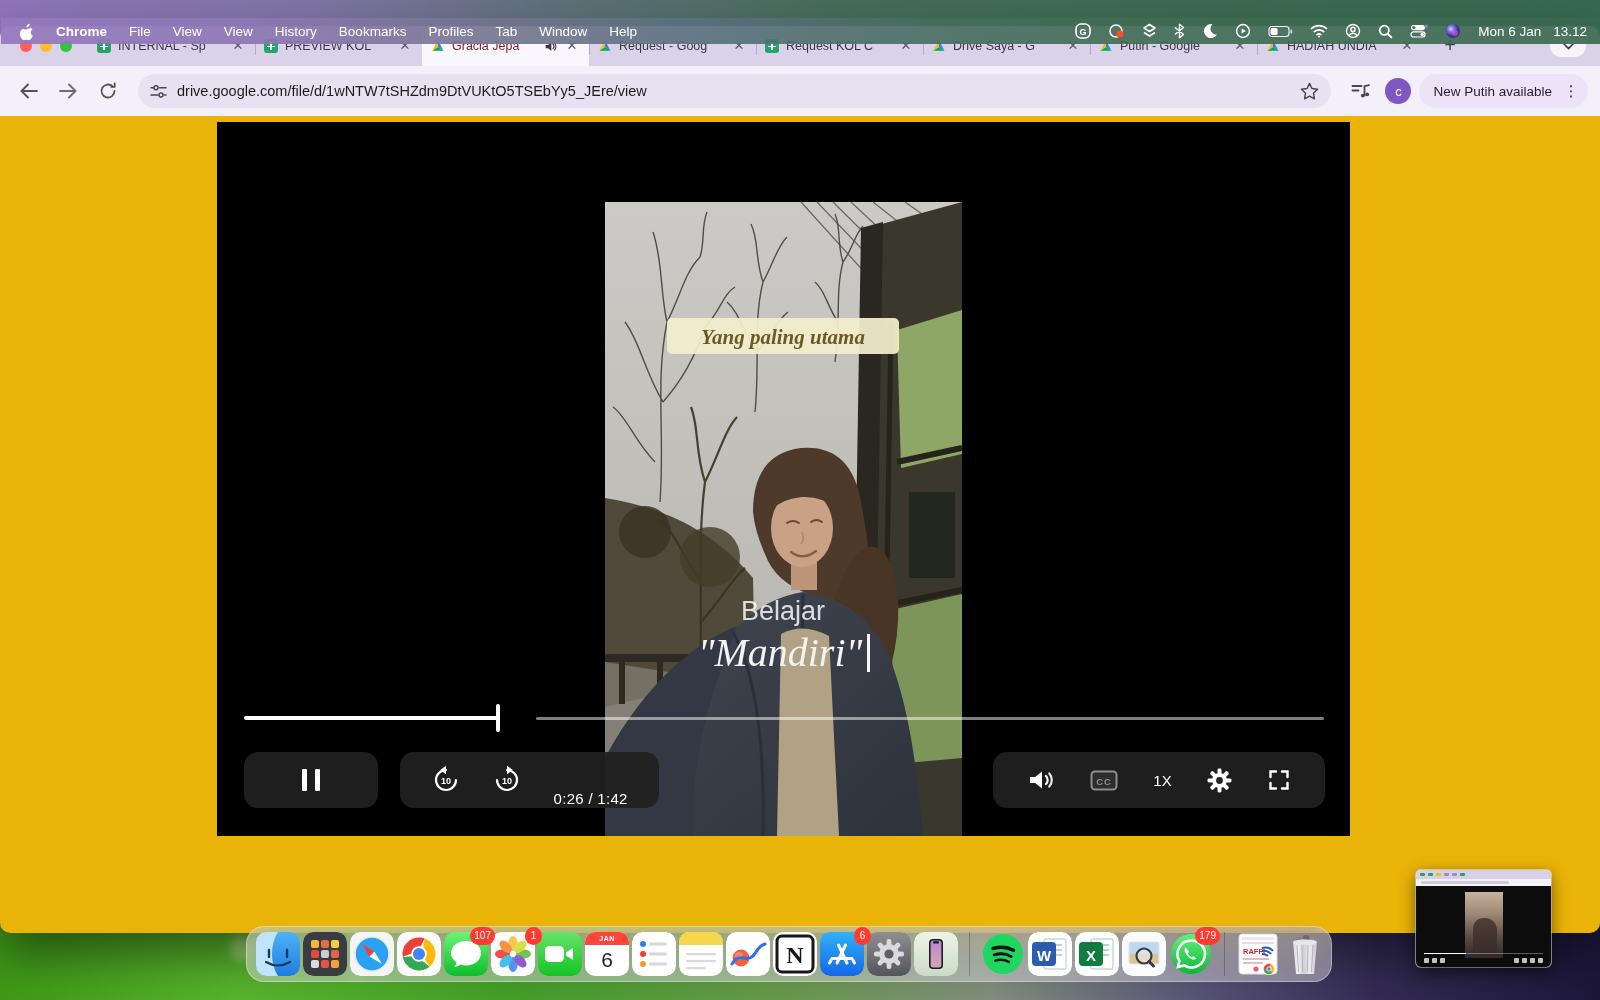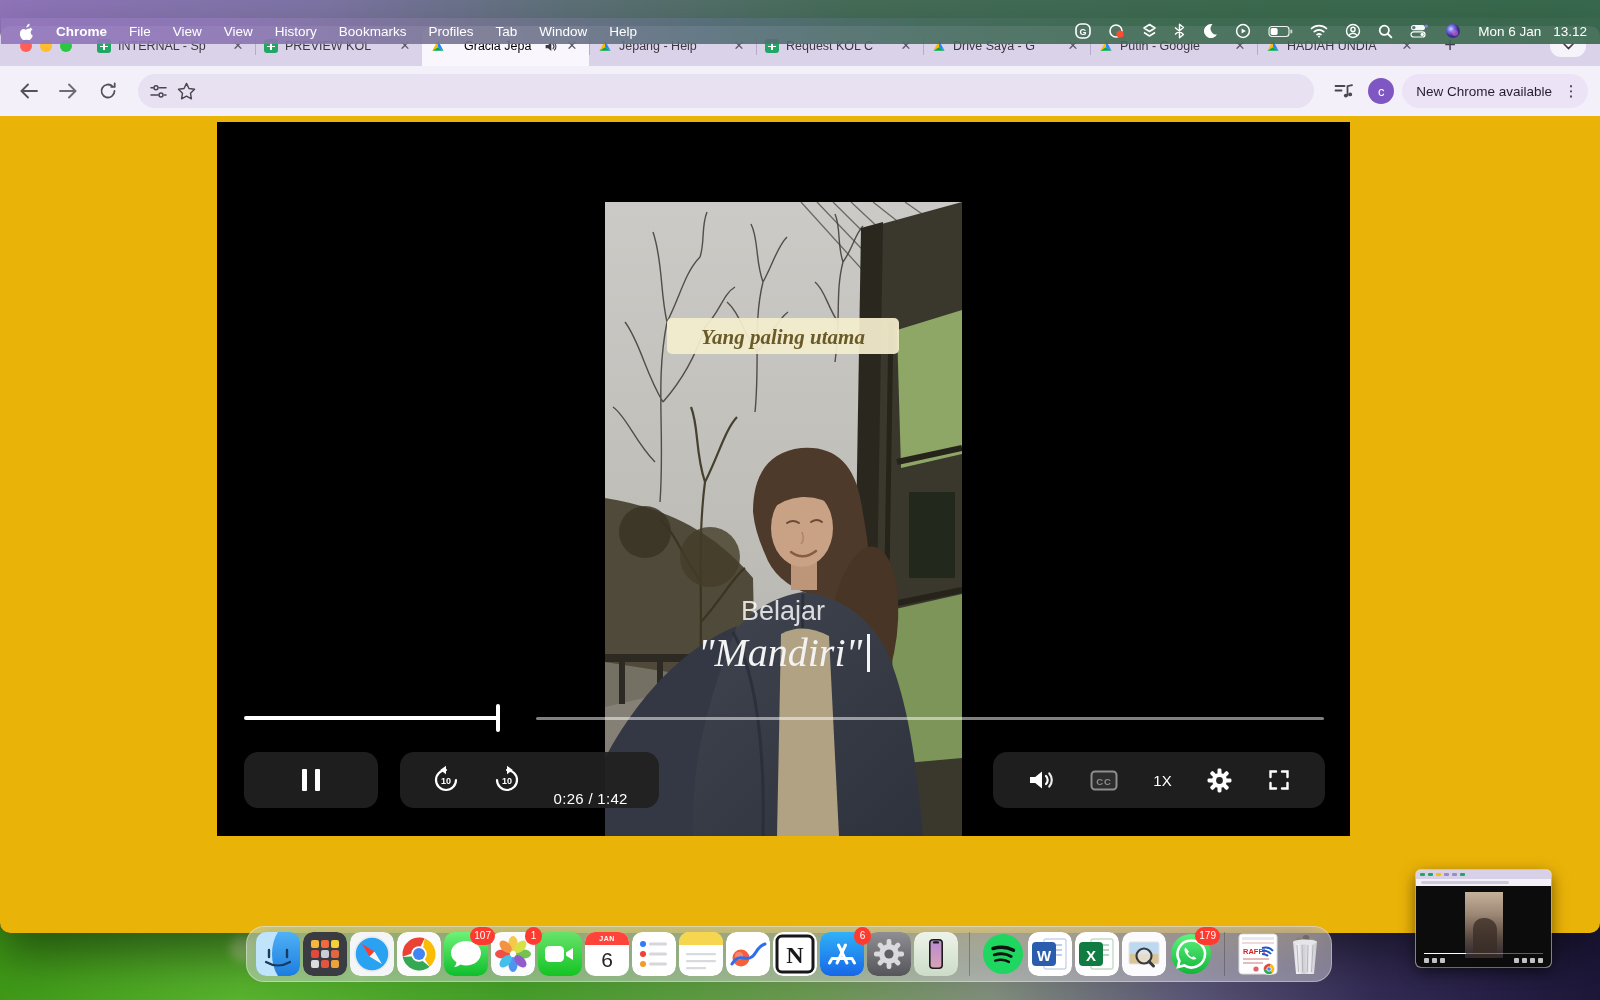--- a/index.html
+++ b/index.html
@@ -31,21 +31,21 @@
   .tabstrip { position:relative; height:40px; background:#d9d2e8; display:flex; align-items:center; }
   .traffic { display:flex; gap:8px; padding:0 12px 0 20px; }
   .tl { width:12px; height:12px; border-radius:50%; }
   .tl.r { background:#ff5f57; } .tl.y { background:#febc2e; } .tl.g { background:#28c840; }
   .tabs { display:flex; height:40px; align-items:stretch; margin-left:4px; }
   .tab { width:167px; display:flex; align-items:center; gap:7px; padding:0 9px; position:relative; cursor:pointer; }
   .tab:not(.active):not(:first-child)::before { content:""; position:absolute; left:0; top:11px; height:18px; width:1px; background:#b4acc9; }
   .tab.active { background:#f9f6fd; border-radius:10px 10px 0 0; }
   .tab.active::before { display:none; }
   .tab-title { flex:1; font-size:12.5px; color:#3b3842; white-space:nowrap; overflow:hidden; }
-  .tab.active .tab-title { color:#000000;margin-left:12px; }
+  .tab.active .tab-title { color:#7f1d1d; }
   .tab-close { font-size:13px; color:#5c5766; flex:none; width:16px; height:16px; line-height:16px; text-align:center; border-radius:50%; }
   .fav-sheets { width:14px; height:14px; flex:none; background:#23a566; border-radius:3px; position:relative; }
   .fav-sheets::before, .fav-sheets::after { content:""; position:absolute; background:#fff; }
   .fav-sheets::before { left:3px; top:6.5px; width:8px; height:1.6px; }
   .fav-sheets::after { left:6.2px; top:3px; width:1.6px; height:8px; }
   .newtab { font-size:20px; color:#454050; margin-left:12px; width:28px; height:28px; line-height:26px; text-align:center; border-radius:50%; cursor:pointer; }
   .tabsearch { position:absolute; right:14px; top:9px; width:36px; height:22px; background:#f6f3fb; border-radius:12px; display:flex; align-items:center; justify-content:center; cursor:pointer; }
 
   .toolbar { height:50px; background:#f4f0fa; display:flex; align-items:center; padding:0 12px; gap:8px; }
   .navbtn { width:32px; height:32px; border-radius:50%; display:flex; align-items:center; justify-content:center; cursor:pointer; }
@@ -260,21 +260,21 @@
             <path d="M11 5.2a4 4 0 0 1 0 5.6M12.8 3.4a6.5 6.5 0 0 1 0 9.2" fill="none" stroke="#3b3842" stroke-width="1.3" stroke-linecap="round"></path>
           </svg>
         <span class="tab-close">✕</span>
       </div>
       <div class="tab">
         <svg width="14" height="14" viewBox="0 0 24 24">
             <polygon points="12,2.5 2.5,20 12,14" fill="#ffba00"></polygon>
             <polygon points="2.5,20 12,14 21.5,20" fill="#00ac47"></polygon>
             <polygon points="12,2.5 21.5,20 12,14" fill="#2684fc"></polygon>
           </svg>
-        <span class="tab-title">Jepang - Help</span>
+        <span class="tab-title">Request - Goog</span>
         <span class="tab-close">✕</span>
       </div>
       <div class="tab">
         <span class="fav-sheets"></span>
         <span class="tab-title">Request KOL C</span>
         <span class="tab-close">✕</span>
       </div>
       <div class="tab">
         <svg width="14" height="14" viewBox="0 0 24 24">
             <polygon points="12,2.5 2.5,20 12,14" fill="#ffba00"></polygon>
@@ -330,35 +330,36 @@
           <path d="M15.7 1.5v3.4h-3.4" stroke-linejoin="round"></path>
         </svg>
     </div>
     <div class="urlpill">
       <svg width="17" height="15" viewBox="0 0 17 15" fill="none" stroke="#4a4650" stroke-width="1.5" stroke-linecap="round">
           <circle cx="6" cy="3.8" r="2"></circle>
           <path d="M9.5 3.8H16M1 3.8h2.2"></path>
           <circle cx="11" cy="11" r="2"></circle>
           <path d="M1 11h7M14.5 11H16"></path>
         </svg>
+      <span class="url-text">drive.google.com/file/d/1wNTW7tSHZdm9DtVUKtO5TSEbYy5_JEre/view</span>
       <svg width="19" height="18" viewBox="0 0 20 19" fill="none" stroke="#4a4650" stroke-width="1.5" stroke-linejoin="round">
           <path d="M10 1.5l2.6 5.4 5.9.8-4.3 4.1 1 5.9L10 14.9l-5.2 2.8 1-5.9L1.5 7.7l5.9-.8z"></path>
         </svg>
     </div>
     <div class="navbtn">
       <svg width="20" height="16" viewBox="0 0 20 16" fill="none" stroke="#4a4650" stroke-width="1.8" stroke-linecap="round">
           <path d="M1.5 3h9M1.5 7.5h6"></path>
           <path d="M13.5 12.5V3.2l4.5-1"></path>
           <circle cx="11.8" cy="12.6" r="1.9" fill="#4a4650" stroke="none"></circle>
           <circle cx="16.2" cy="11.4" r="1.9" fill="#4a4650" stroke="none"></circle>
         </svg>
     </div>
     <div class="avatar">c</div>
     <div class="chip">
-      <span class="chip-label">New Chrome available</span>
+      <span class="chip-label">New Putih available</span>
       <span class="kebab">⋮</span>
     </div>
   </div>
 
   <div class="content">
     <div class="player">
 
       <svg class="videoframe" viewBox="0 0 357 634" preserveAspectRatio="none">
         <defs>
           <linearGradient id="sky" x1="0" y1="0" x2="0" y2="1">

